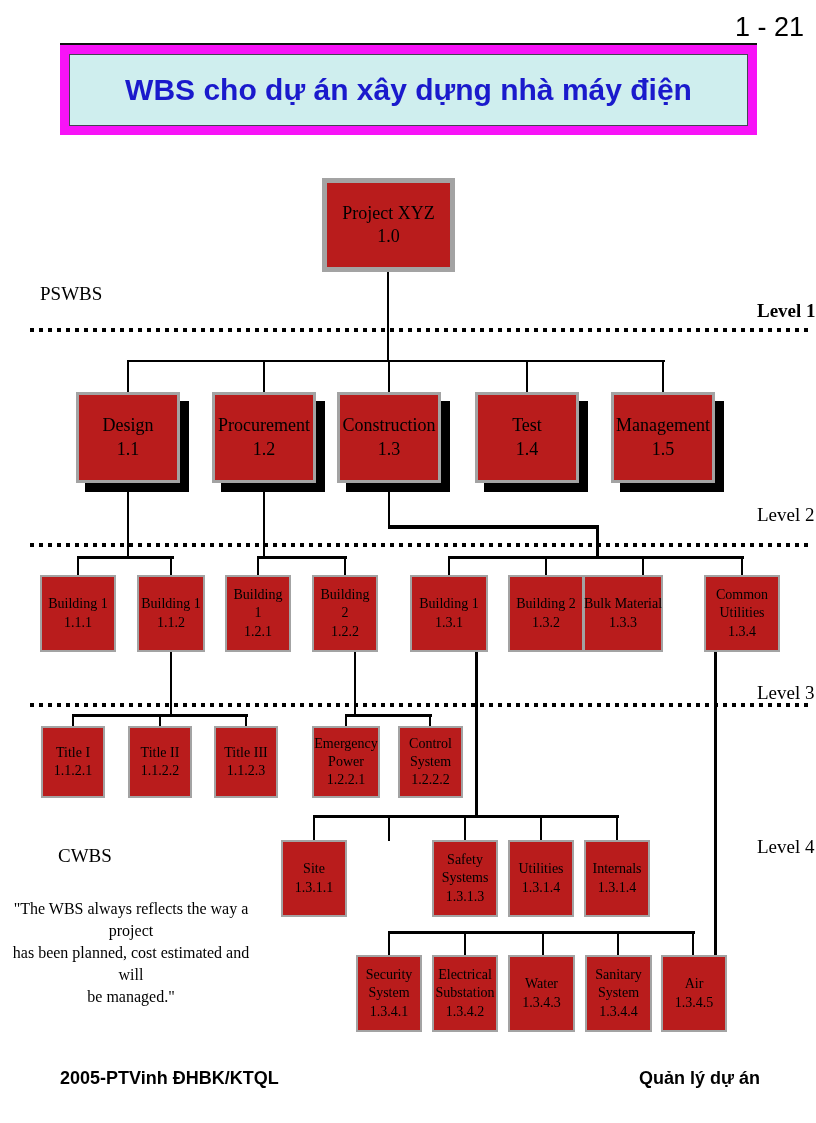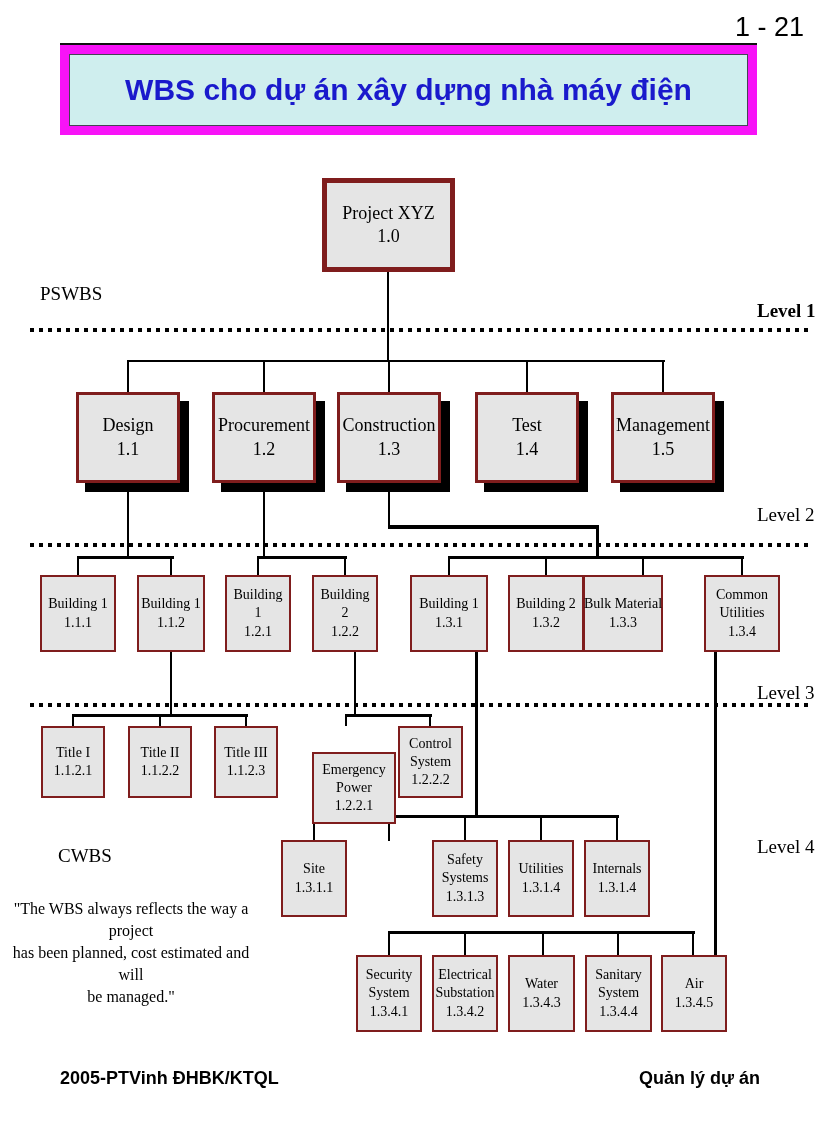--- a/index.html
+++ b/index.html
@@ -1,21 +1,21 @@
 <!DOCTYPE html>
 <html><head>
 <meta charset="utf-8">
 <style>
   html,body{margin:0;padding:0;background:#fff;}
   #slide{position:relative;width:816px;height:1123px;background:#fff;overflow:hidden;
          font-family:"Liberation Serif",serif;color:#000;}
   .ln{position:absolute;background:#000;}
   .dots{position:absolute;height:4px;
         background-image:repeating-linear-gradient(to right,#000 0,#000 4px,transparent 4px,transparent 9px);}
-  .node{position:absolute;background:#e5e5e5;border:2px solid #7f1d1d;box-sizing:border-box;
+  .node{position:absolute;background:#b91c1c;border:2px solid #a3a3a3;box-sizing:border-box;
         display:flex;flex-direction:column;align-items:center;justify-content:center;
         text-align:center;font-family:"Liberation Serif",serif;line-height:1.3;}
   .lvl1{border-width:5px;font-size:18px;}
   .lvl2{border-width:3px;font-size:18px;box-shadow:9px 9px 0 0 #000;}
   .lvl3{border-width:2px;font-size:14px;}
   .lvl4{border-width:2px;font-size:14px;}
   .nl,.nc{padding:0 2px;}
   .nowrap{white-space:nowrap;}
   .lvl-label{position:absolute;font-size:19px;font-family:"Liberation Serif",serif;}
   .side-label{position:absolute;font-size:19px;font-family:"Liberation Serif",serif;}
@@ -174,21 +174,21 @@
     <div class="nc">1.1.2.1</div>
   </div>
   <div class="node lvl4" style="left:128px;top:726px;width:64px;height:72px;">
     <div class="nl">Title II</div>
     <div class="nc">1.1.2.2</div>
   </div>
   <div class="node lvl4" style="left:214px;top:726px;width:64px;height:72px;">
     <div class="nl">Title III</div>
     <div class="nc">1.1.2.3</div>
   </div>
-  <div class="node lvl4" style="left:312px;top:726px;width:84px;height:72px;margin-top:26px;">
+  <div class="node lvl4" style="left:312px;top:726px;width:68px;height:72px;">
     <div class="nl">Emergency Power</div>
     <div class="nc">1.2.2.1</div>
   </div>
   <div class="node lvl4" style="left:398px;top:726px;width:65px;height:72px;">
     <div class="nl">Control System</div>
     <div class="nc">1.2.2.2</div>
   </div>
 
   <div class="node lvl4" style="left:281px;top:840px;width:66px;height:77px;">
     <div class="nl">Site</div>

